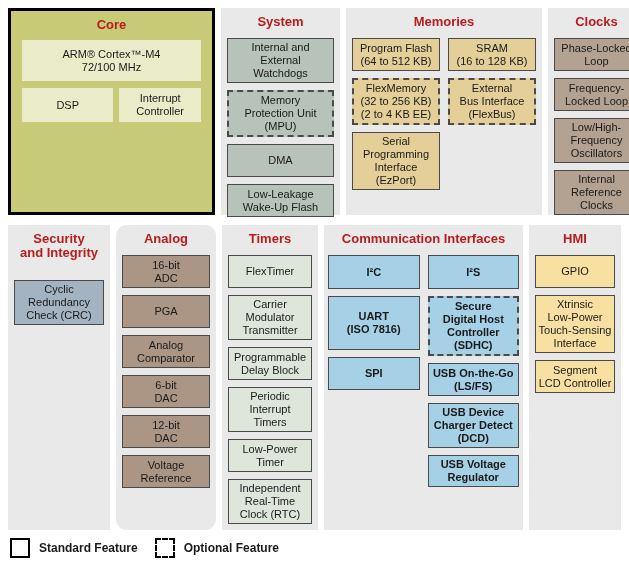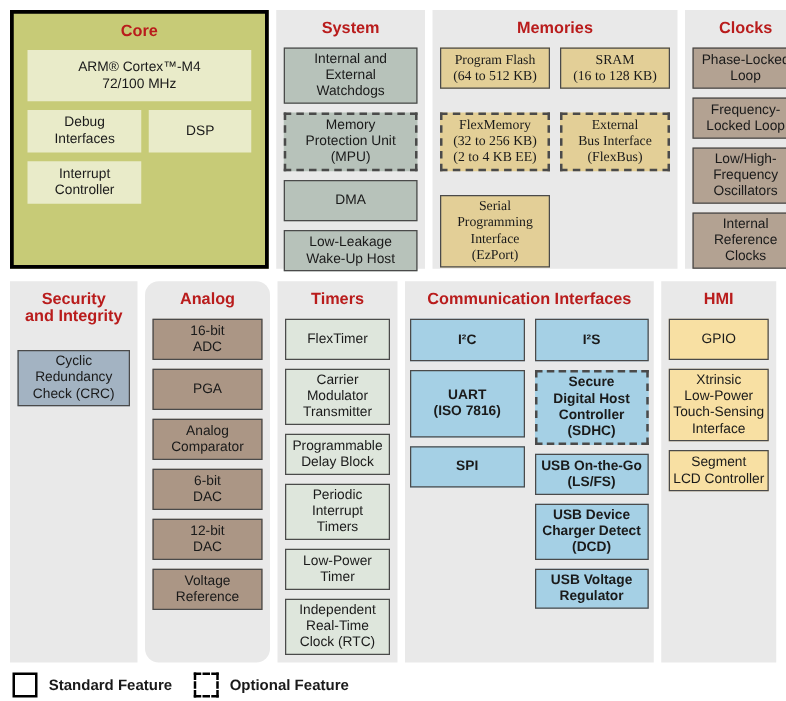--- a/index.html
+++ b/index.html
@@ -36,21 +36,21 @@
   
   .p-system { width:119px; }
   .p-memories { width:196px; }
   .p-clocks { width:97px; }
   .p-security { width:102px; }
   .p-analog { width:100px;border-radius:11px; }
   .p-timers { width:96px; }
   .p-comm { width:199px; }
   .p-hmi { width:92px; }
 
-  .mem-grid { display:grid; grid-template-columns:1fr 1fr; gap:19px 8px; padding:6px; margin-top:3px;font-family:Liberation Serif, serif; }
+  .mem-grid { display:grid; grid-template-columns:1fr 1fr; gap:7px 8px; padding:6px; margin-top:3px; }
   .comm-cols { display:flex; gap:8px; padding:6px 4px; margin-top:3px;font-weight:bold; }
   .comm-col { flex:1; display:flex; flex-direction:column; gap:7px; }
   .mh31 { min-height:31px; } .mh34 { min-height:34px; }
   .mh45 { min-height:45px; } .mh54 { min-height:54px; }
   .p-security .blocks { margin-top:14px; }
 
   
   .legend { position:absolute; left:10px; top:538px; display:flex; align-items:center; }
   .legend-box { width:16px; height:16px; background:#ffffff; border:2px solid #000000; flex:none; }
   .legend-box.dashed { border:2px dashed #000000; }
@@ -62,40 +62,38 @@
 
 <div class="diagram">
 
   <div class="row-top">
 
     <div class="core" style="--block-bg: #e9ebc9; --section-bg: #c7cb77;">
       <div class="panel-title">Core</div>
       <div class="core-grid">
         <div class="block block-wide">ARM® Cortex™-M4
 72/100 MHz</div>
-        <div class="block">Debug
-Interfaces</div>
         <div class="block">DSP</div>
         <div class="block">Interrupt
 Controller</div>
       </div>
     </div>
 
     <div class="panel p-system" style="--block-bg: #b7c2ba;">
       <div class="panel-title">System</div>
       <div class="blocks">
         <div class="block">Internal and
 External
 Watchdogs</div>
         <div class="block optional">Memory
 Protection Unit
 (MPU)</div>
         <div class="block">DMA</div>
         <div class="block">Low-Leakage
-Wake-Up Host</div>
+Wake-Up Flash</div>
       </div>
     </div>
 
     <div class="panel p-memories" style="--block-bg: #e3cf97;">
       <div class="panel-title">Memories</div>
       <div class="mem-grid">
         <div class="block">Program Flash
 (64 to 512 KB)</div>
         <div class="block">SRAM
 (16 to 128 KB)</div>

